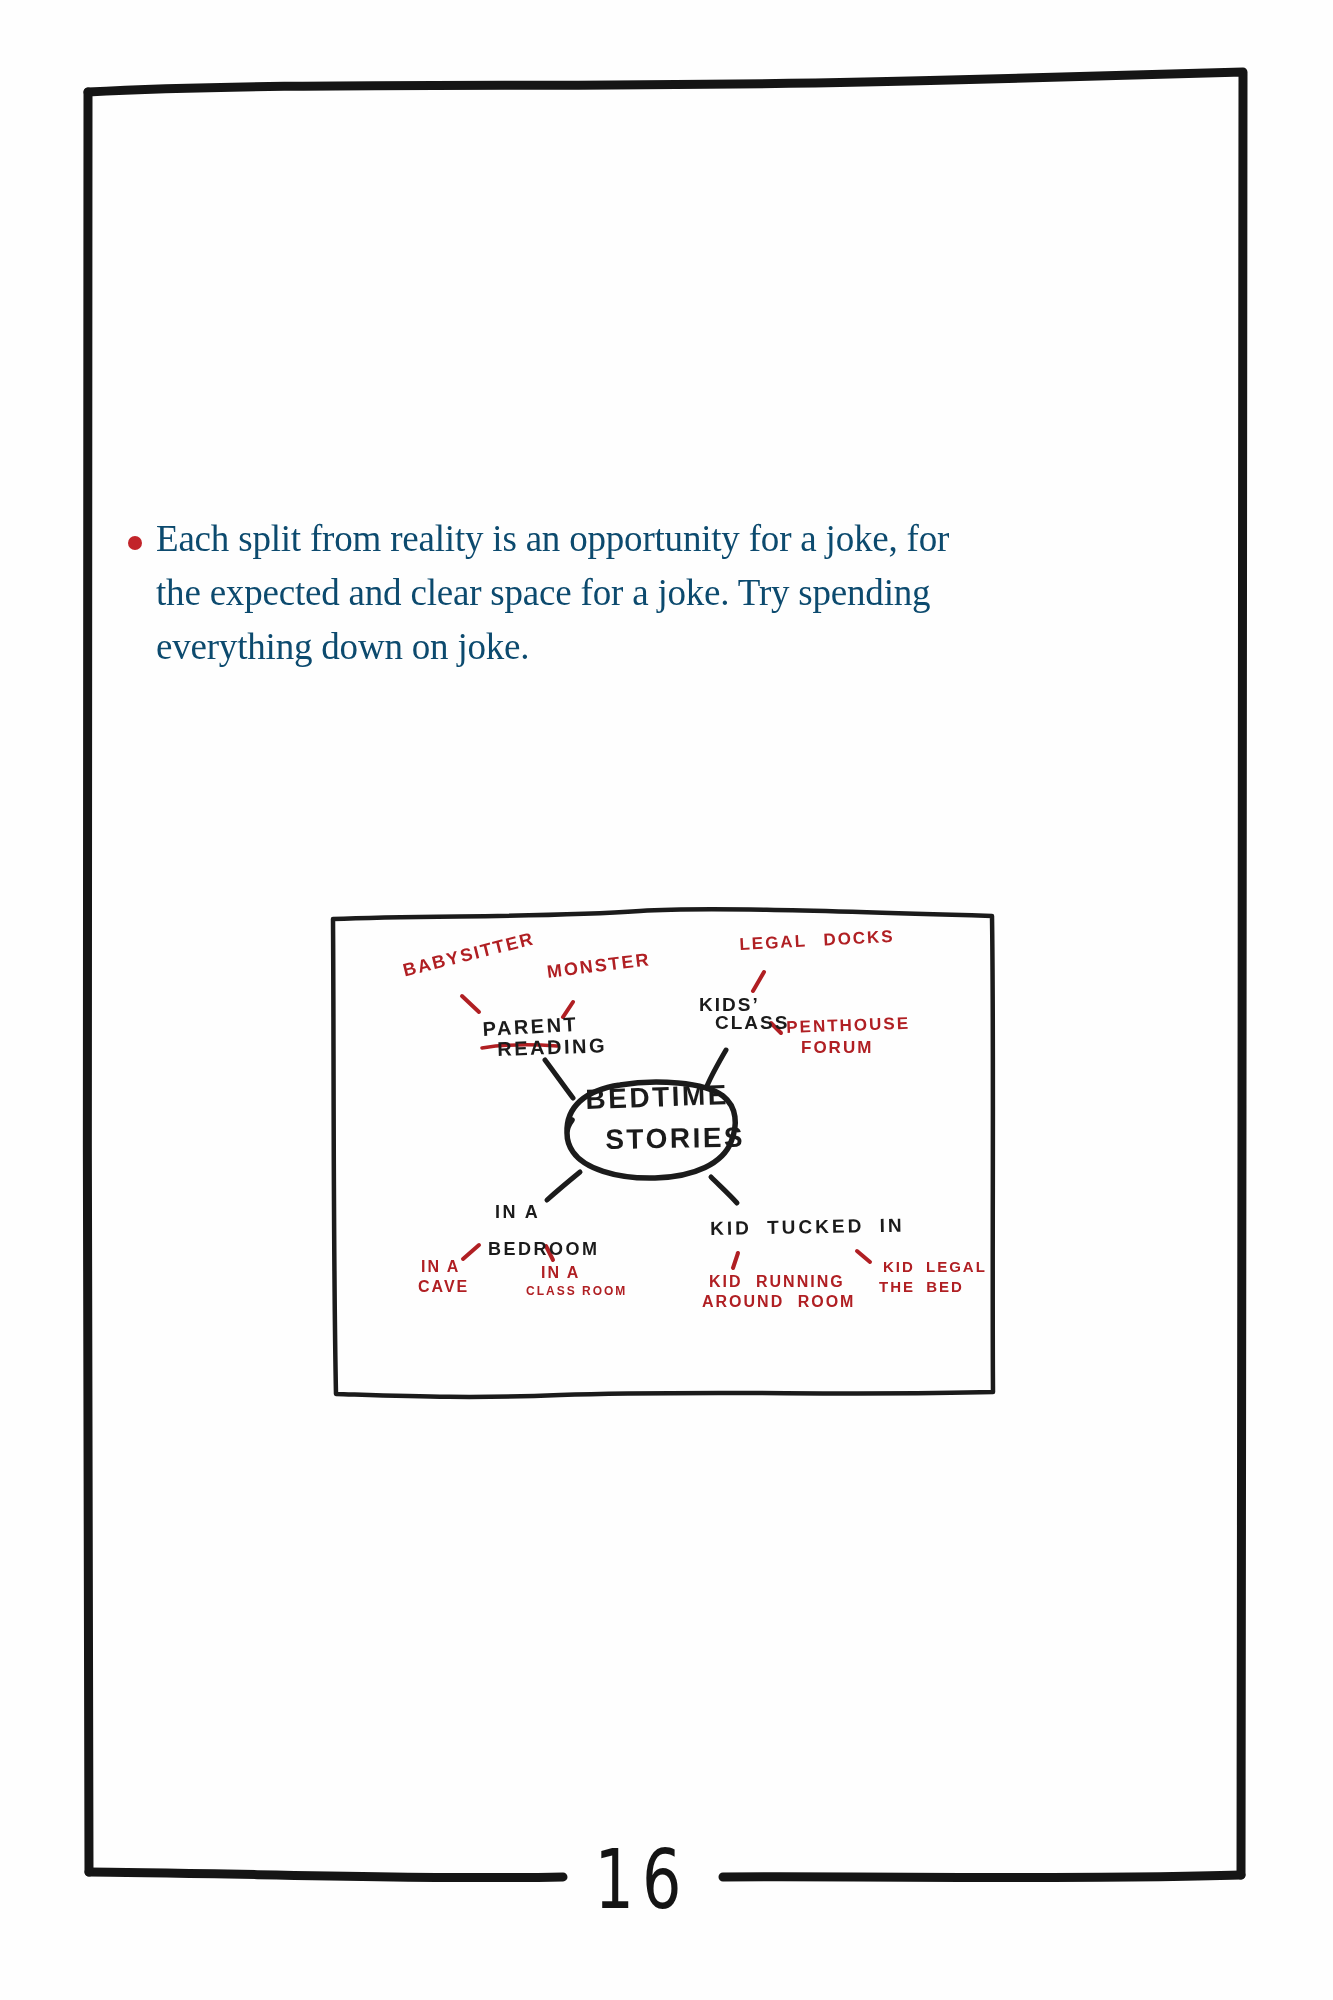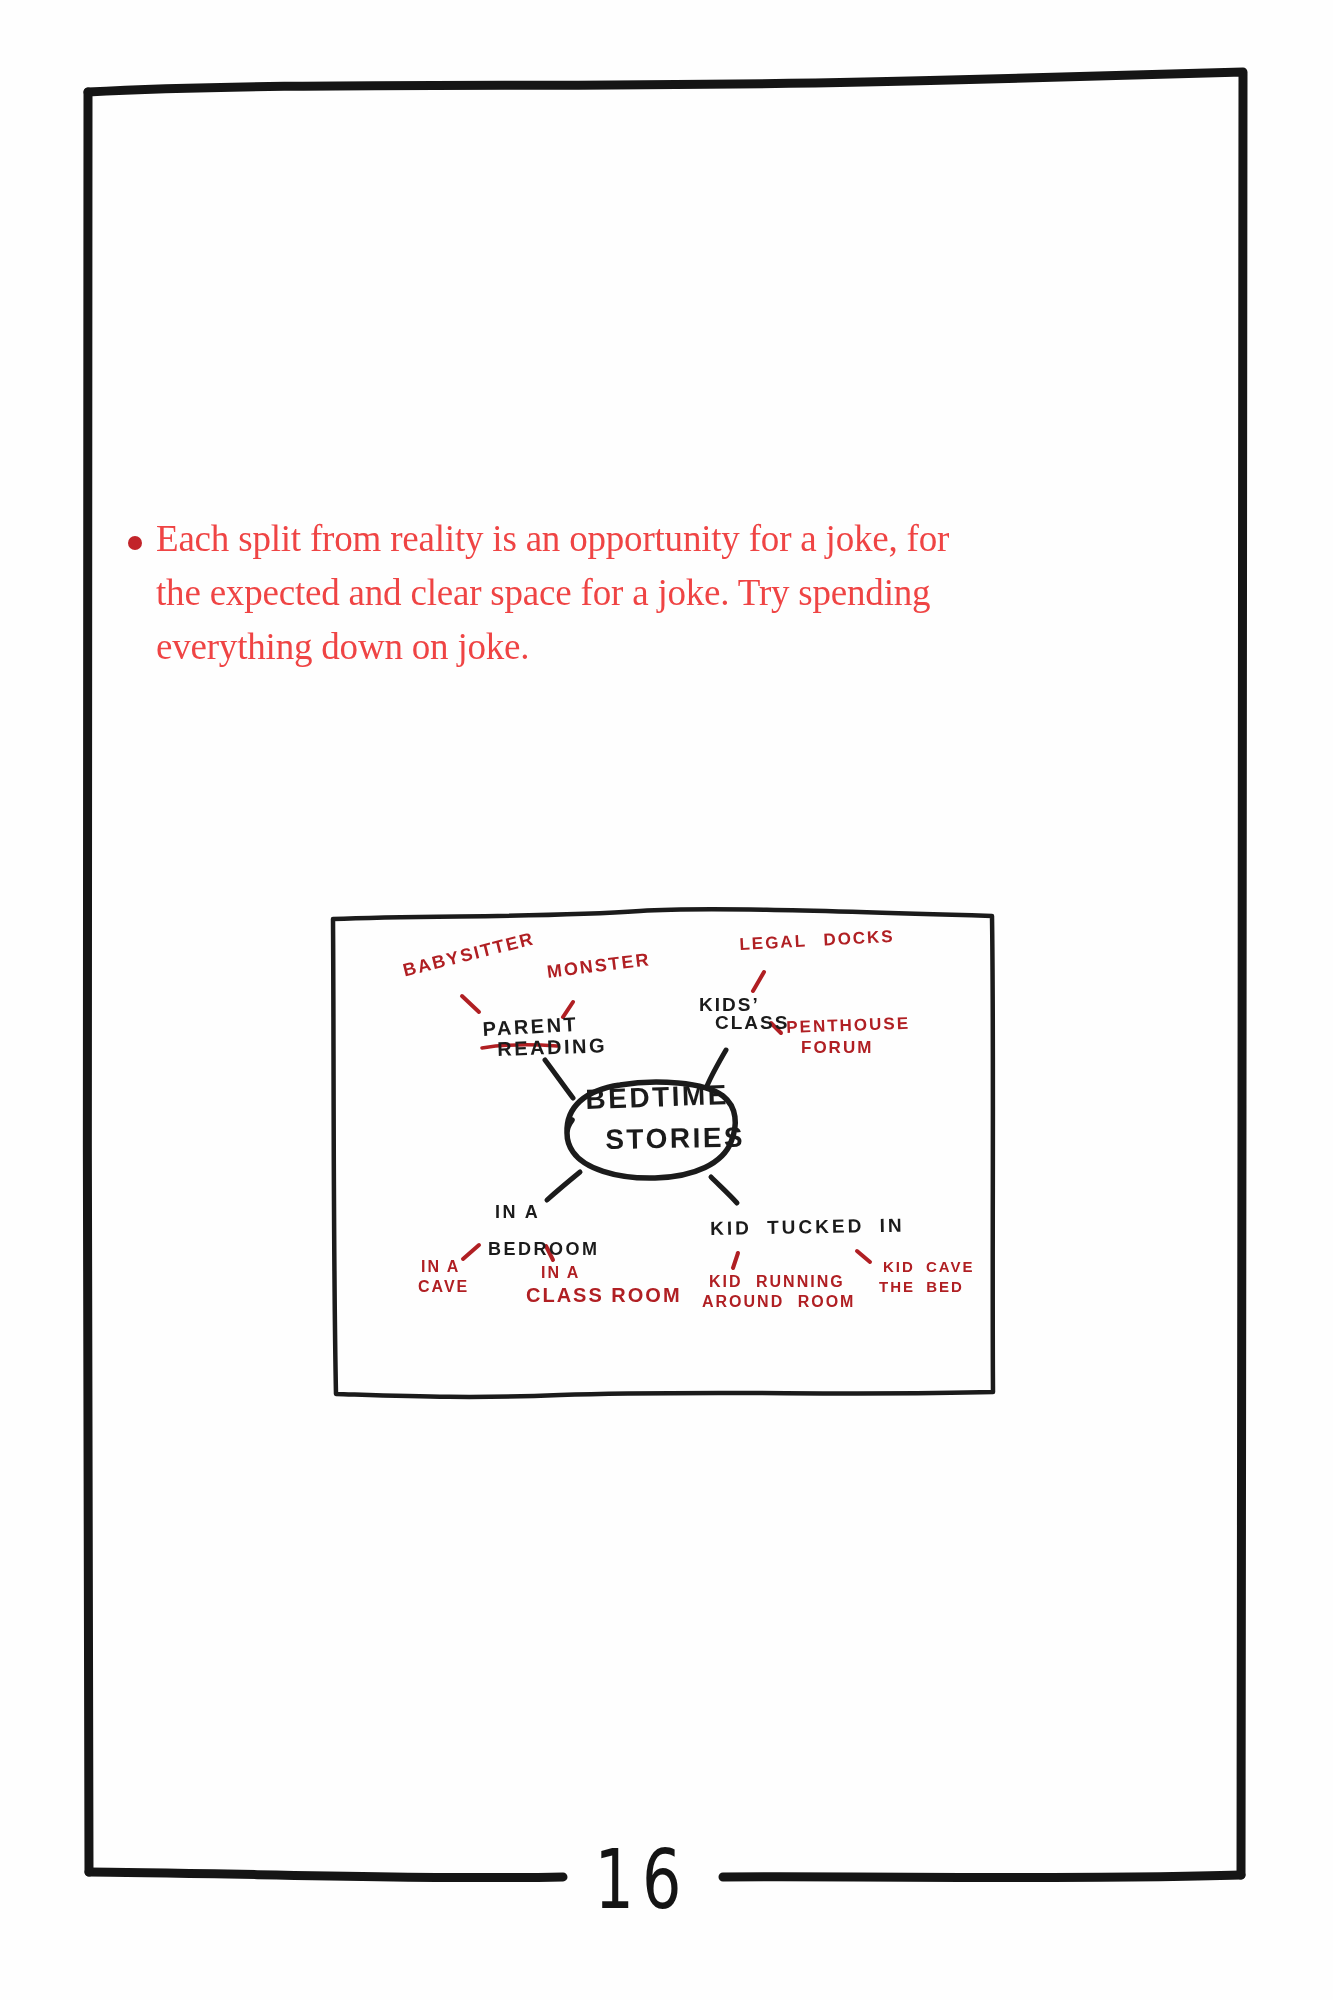--- a/index.html
+++ b/index.html
@@ -8,21 +8,21 @@
     width:1333px;height:2000px;
     background:#fefefe;
     overflow:hidden;
     font-family:"Liberation Serif", serif;
   }
   svg.overlay{position:absolute;left:0;top:0;width:1333px;height:2000px;}
 
   
   .para{
     position:absolute;left:156px;top:512px;
-    color:#ef4444;
+    color:#0c4a6e;
   }
   .para .line{
     font-size:37px;line-height:54px;letter-spacing:-0.2px;
     white-space:nowrap;
   }
   .bullet-dot{
     position:absolute;left:128px;top:536px;
     width:14px;height:14px;border-radius:50%;
     background:#c2242a;
   }
@@ -48,21 +48,21 @@
   .lbl-book{left:715px;top:1013px;font-size:19px;letter-spacing:2px;}
   .lbl-penthouse{left:786px;top:1019px;font-size:17px;letter-spacing:2px;transform:rotate(-2deg);}
   .lbl-forum{left:801px;top:1039px;font-size:17px;letter-spacing:2px;}
   .lbl-bedtime{left:585px;top:1086px;font-size:28px;letter-spacing:2.5px;transform:rotate(-2deg);}
   .lbl-stories{left:605px;top:1126px;font-size:28px;letter-spacing:2.5px;transform:rotate(-1deg);}
   .lbl-ina-b{left:495px;top:1203px;font-size:18px;letter-spacing:2.5px;}
   .lbl-bedroom{left:488px;top:1222px;font-size:18px;letter-spacing:2.5px;margin-top:18px;}
   .lbl-ina-cave1{left:421px;top:1259px;font-size:16px;letter-spacing:2px;}
   .lbl-ina-cave2{left:418px;top:1279px;font-size:16px;letter-spacing:2px;}
   .lbl-ina-class1{left:541px;top:1265px;font-size:16px;letter-spacing:2px;}
-  .lbl-ina-class2{left:526px;top:1285px;font-size:20px;letter-spacing:2px;}
+  .lbl-ina-class2{left:526px;top:1285px;font-size:12px;letter-spacing:2px;}
   .lbl-kid-tucked{left:710px;top:1219px;font-size:19px;letter-spacing:3px;word-spacing:7px;transform:rotate(-1deg);}
   .lbl-kid-running1{left:709px;top:1274px;font-size:16px;letter-spacing:2px;word-spacing:7px;}
   .lbl-kid-running2{left:702px;top:1294px;font-size:16px;letter-spacing:2px;word-spacing:7px;}
   .lbl-kid-under1{left:883px;top:1259px;font-size:15px;letter-spacing:2px;word-spacing:5px;}
   .lbl-kid-under2{left:879px;top:1279px;font-size:15px;letter-spacing:2px;word-spacing:5px;}
 
   
   .page-number{
     position:absolute;left:592px;top:1834px;width:100px;
     text-align:center;
@@ -158,18 +158,18 @@
   <div class="hand red lbl-ina-cave2">CAVE</div>
 
   <div class="hand red lbl-ina-class1">IN A</div>
   <div class="hand red lbl-ina-class2">CLASS ROOM</div>
 
   <div class="hand ink lbl-kid-tucked">KID TUCKED IN</div>
 
   <div class="hand red lbl-kid-running1">KID RUNNING</div>
   <div class="hand red lbl-kid-running2">AROUND ROOM</div>
 
-  <div class="hand red lbl-kid-under1">KID CAVE</div>
+  <div class="hand red lbl-kid-under1">KID LEGAL</div>
   <div class="hand red lbl-kid-under2">THE BED</div>
 
   <div class="page-number">16</div>
 
 </div>
 
 </body></html>

